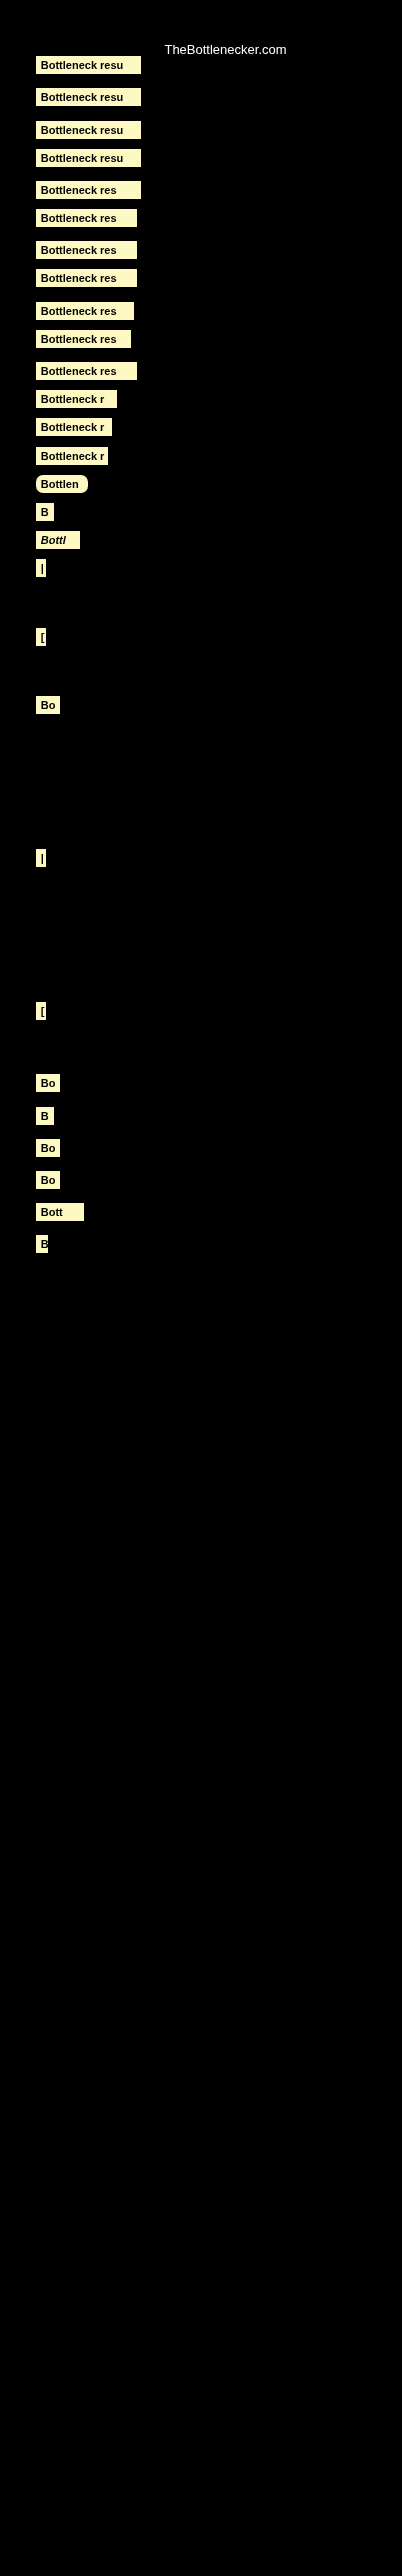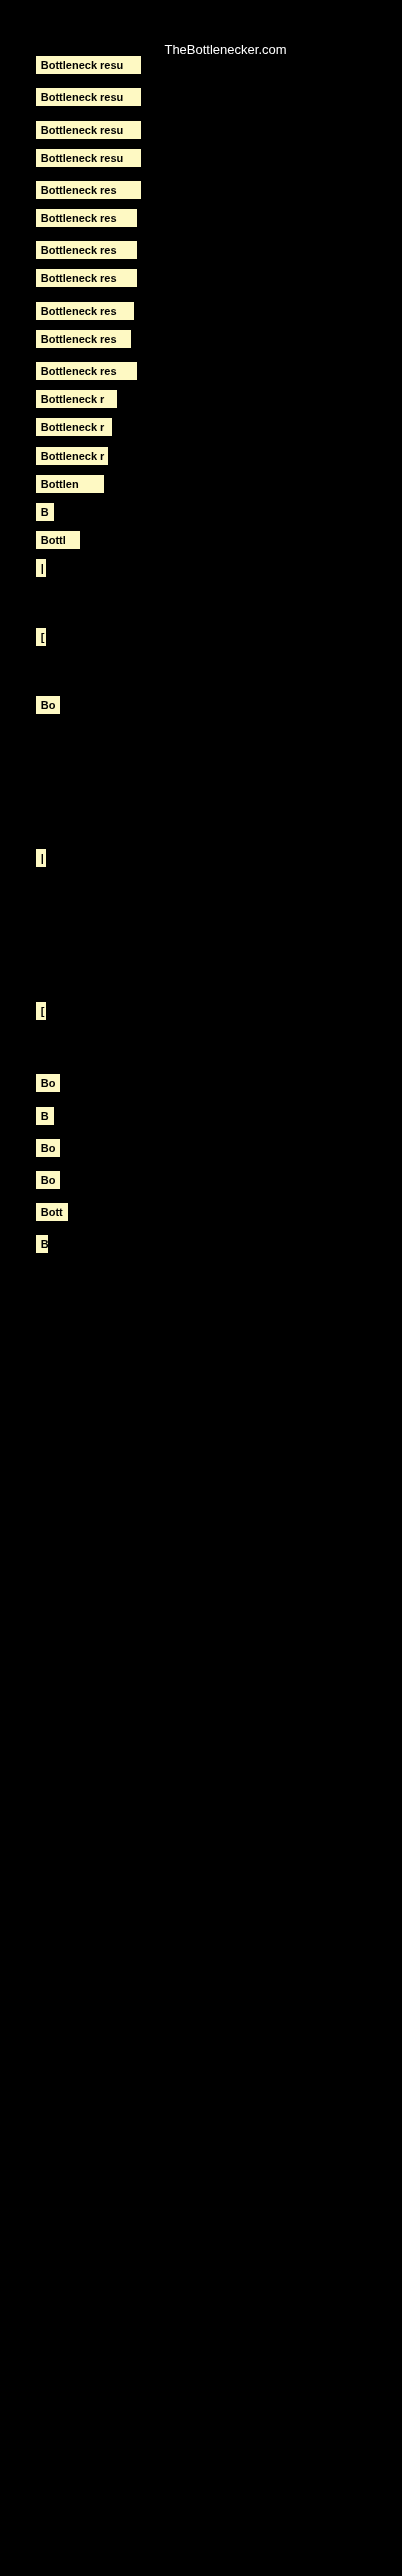--- a/index.html
+++ b/index.html
@@ -49,28 +49,28 @@
     <div class="bottleneck-item" style="top: 145px; width: 105px;">Bottleneck res</div>
     <div class="bottleneck-item" style="top: 173px; width: 101px;">Bottleneck res</div>
     <div class="bottleneck-item" style="top: 205px; width: 101px;">Bottleneck res</div>
     <div class="bottleneck-item" style="top: 233px; width: 101px;">Bottleneck res</div>
     <div class="bottleneck-item" style="top: 266px; width: 98px;">Bottleneck res</div>
     <div class="bottleneck-item" style="top: 294px; width: 95px;">Bottleneck res</div>
     <div class="bottleneck-item" style="top: 326px; width: 101px;">Bottleneck res</div>
     <div class="bottleneck-item" style="top: 354px; width: 81px;">Bottleneck r</div>
     <div class="bottleneck-item" style="top: 382px; width: 76px;">Bottleneck r</div>
     <div class="bottleneck-item" style="top: 411px; width: 72px;">Bottleneck r</div>
-    <div class="bottleneck-item" style="top: 439px; width: 68px;">Bottlen</div>
+    <div class="bottleneck-item" style="top: 439px; width: 52px; border-radius: 7px;">Bottlen</div>
     <div class="bottleneck-item" style="top: 467px; width: 17.7px;">B</div>
-    <div class="bottleneck-item" style="top: 495px; width: 44px;">Bottl</div>
+    <div class="bottleneck-item" style="top: 495px; width: 44px; font-style: italic;">Bottl</div>
     <div class="bottleneck-item" style="top: 523px; width: 6.4px;">|</div>
     <div class="bottleneck-item" style="top: 592px; width: 6.4px;">[</div>
     <div class="bottleneck-item" style="top: 660px; width: 24px;">Bo</div>
     <div class="bottleneck-item" style="top: 813px; width: 6.4px;">|</div>
     <div class="bottleneck-item" style="top: 966px; width: 6.4px;">[</div>
     <div class="bottleneck-item" style="top: 1038px; width: 24px;">Bo</div>
     <div class="bottleneck-item" style="top: 1071px; width: 17.7px;">B</div>
     <div class="bottleneck-item" style="top: 1103px; width: 24px;">Bo</div>
     <div class="bottleneck-item" style="top: 1135px; width: 24px;">Bo</div>
-    <div class="bottleneck-item" style="top: 1167px; width: 32px;">Bott</div>
+    <div class="bottleneck-item" style="top: 1167px; width: 48px;">Bott</div>
     <div class="bottleneck-item" style="top: 1199px; width: 12px;">B</div>
   </div>
 
 
 </body></html>

